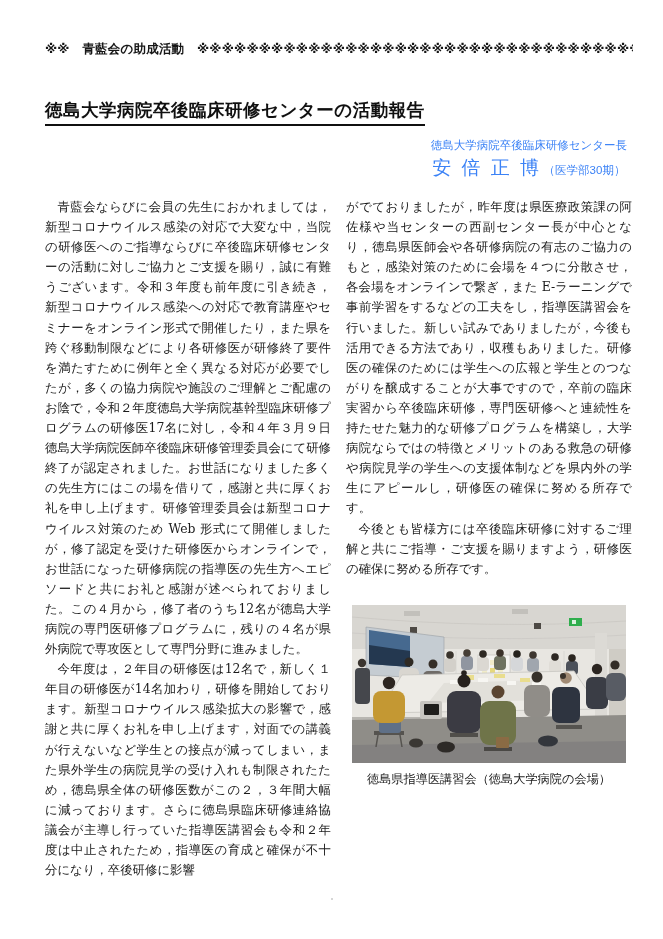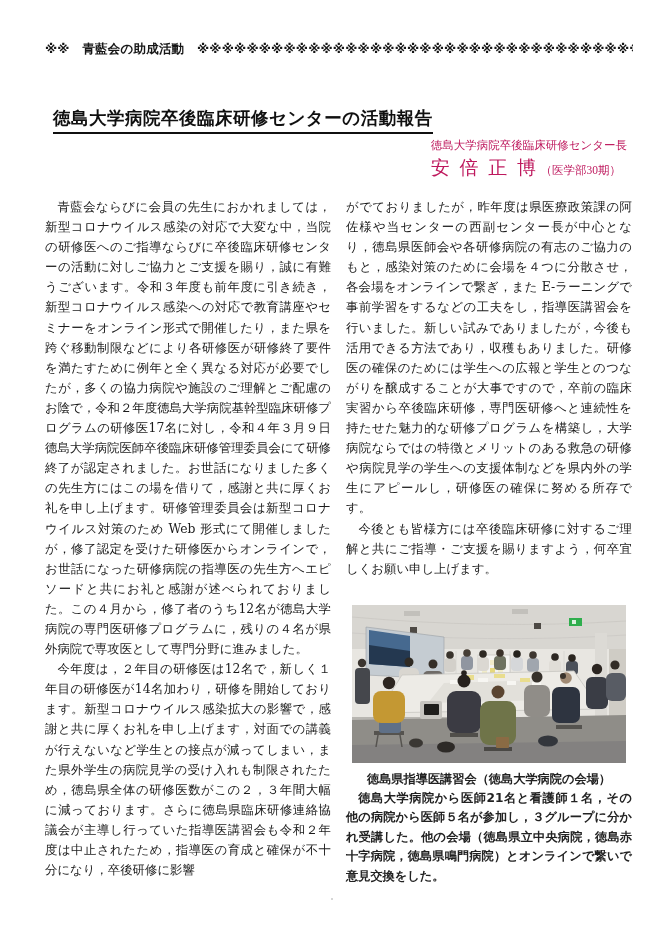--- a/index.html
+++ b/index.html
@@ -6,45 +6,45 @@
   .page{position:relative;width:663px;height:939px;background:#ffffff;overflow:hidden;color:#1e1e1e;}
 
   .header-line{
     position:absolute;left:45px;top:41px;width:588px;
     font-family:"DejaVu Sans","Liberation Sans",sans-serif;
     font-weight:bold;font-size:12.5px;letter-spacing:0.2px;color:#161616;
     white-space:nowrap;overflow:hidden;
   }
 
   .title{
-    position:absolute;left:45px;top:100px;margin:8px;display:inline-block;
+    position:absolute;left:45px;top:100px;margin:0;display:inline-block;
     font-family:"DejaVu Sans","Liberation Sans",sans-serif;
     font-weight:bold;font-size:17.5px;line-height:1.2;letter-spacing:0.5px;color:#101010;
     border-bottom:2px solid #101010;padding-bottom:3px;
   }
 
   .author{
-    position:absolute;right:36px;top:137px;text-align:left;
-    font-family:Liberation Serif, serif;color:#be185d;
+    position:absolute;right:36px;top:137px;text-align:center;
+    font-family:Liberation Sans, sans-serif;color:#3b82f6;
   }
   .author .affil{font-size:11.5px;line-height:1.4;}
   .author .name-line{margin-top:3px;line-height:1.3;}
   .author .name{font-size:19px;letter-spacing:2.5px;}
   .author .note{font-size:11.5px;margin-left:2px;}
 
   .columns{position:absolute;left:45px;top:197px;width:588px;display:flex;gap:15px;}
   .col{
     width:286px;
     font-family:"DejaVu Serif","Liberation Serif",serif;
     font-size:12.4px;line-height:20.1px;text-align:justify;color:#1b1b1b;
   }
   .col p{margin:0;}
   p.indent{text-indent:1em;}
 
-  figure.photo{margin:26px auto 8px auto;width:286px;font-weight:bold;}
+  figure.photo{margin:26px auto 8px auto;width:286px;}
   figure.photo svg{display:block;margin:0 auto;background:#d8d6d1;}
   figcaption{
     margin-top:6px;text-align:center;color:#222;
     font-family:"DejaVu Sans","Liberation Sans",sans-serif;font-size:12.2px;
   }
   .photo-desc{
     margin:3px 0 0 0;color:#222;text-indent:1em;
     font-family:"DejaVu Sans","Liberation Sans",sans-serif;
     font-size:12.2px;line-height:19.5px;text-align:justify;
   }
@@ -68,21 +68,21 @@
 
   <div class="columns">
 
     <div class="col">
       <p class="indent">青藍会ならびに会員の先生におかれましては，新型コロナウイルス感染の対応で大変な中，当院の研修医へのご指導ならびに卒後臨床研修センターの活動に対しご協力とご支援を賜り，誠に有難うございます。令和３年度も前年度に引き続き，新型コロナウイルス感染への対応で教育講座やセミナーをオンライン形式で開催したり，また県を跨ぐ移動制限などにより各研修医が研修終了要件を満たすために例年と全く異なる対応が必要でしたが，多くの協力病院や施設のご理解とご配慮のお陰で，令和２年度徳島大学病院基幹型臨床研修プログラムの研修医17名に対し，令和４年３月９日徳島大学病院医師卒後臨床研修管理委員会にて研修終了が認定されました。お世話になりました多くの先生方にはこの場を借りて，感謝と共に厚くお礼を申し上げます。研修管理委員会は新型コロナウイルス対策のため Web 形式にて開催しましたが，修了認定を受けた研修医からオンラインで，お世話になった研修病院の指導医の先生方へエピソードと共にお礼と感謝が述べられておりました。この４月から，修了者のうち12名が徳島大学病院の専門医研修プログラムに，残りの４名が県外病院で専攻医として専門分野に進みました。</p>
       <p class="indent">今年度は，２年目の研修医は12名で，新しく１年目の研修医が14名加わり，研修を開始しております。新型コロナウイルス感染拡大の影響で，感謝と共に厚くお礼を申し上げます，対面での講義が行えないなど学生との接点が減ってしまい，また県外学生の病院見学の受け入れも制限されたため，徳島県全体の研修医数がこの２，３年間大幅に減っております。さらに徳島県臨床研修連絡協議会が主導し行っていた指導医講習会も令和２年度は中止されたため，指導医の育成と確保が不十分になり，卒後研修に影響</p>
     </div>
 
     <div class="col">
       <p>がでておりましたが，昨年度は県医療政策課の阿佐様や当センターの西副センター長が中心となり，徳島県医師会や各研修病院の有志のご協力のもと，感染対策のために会場を４つに分散させ，各会場をオンラインで繋ぎ，また E-ラーニングで事前学習をするなどの工夫をし，指導医講習会を行いました。新しい試みでありましたが，今後も活用できる方法であり，収穫もありました。研修医の確保のためには学生への広報と学生とのつながりを醸成することが大事ですので，卒前の臨床実習から卒後臨床研修，専門医研修へと連続性を持たせた魅力的な研修プログラムを構築し，大学病院ならではの特徴とメリットのある救急の研修や病院見学の学生への支援体制などを県内外の学生にアピールし，研修医の確保に努める所存です。</p>
-      <p class="indent">今後とも皆様方には卒後臨床研修に対するご理解と共にご指導・ご支援を賜りますよう，何卒宜しくお願い申し上げます。</p>
+      <p class="indent">今後とも皆様方には卒後臨床研修に対するご理解と共にご指導・ご支援を賜りますよう，研修医の確保に努める所存です。</p>
 
       <figure class="photo">
         <svg viewBox="0 0 274 158" width="274" height="158" role="img">
 
           <rect x="0" y="0" width="274" height="46" fill="#d8d6d1"></rect>
           <path d="M0 12 C90 20 180 22 274 16" stroke="#cac8c3" stroke-width="0.8" fill="none"></path>
           <path d="M0 28 C90 34 180 36 274 30" stroke="#ccc9c5" stroke-width="0.8" fill="none"></path>
           <rect x="52" y="6" width="16" height="5" fill="#c2c0bb"></rect>
           <rect x="160" y="4" width="16" height="5" fill="#c2c0bb"></rect>
           <rect x="58" y="22" width="7" height="6" fill="#4d4944"></rect>
@@ -186,21 +186,20 @@
             <rect x="254" y="68" width="20" height="28" rx="6" fill="#585c64"></rect>
             <circle cx="263" cy="60" r="4.6" fill="#332d27"></circle>
           </g>
 
           <ellipse cx="94" cy="142" rx="9" ry="5.5" fill="#2d2a27"></ellipse>
           <rect x="144" y="132" width="13" height="11" rx="1" fill="#8a6b44"></rect>
           <ellipse cx="196" cy="136" rx="10" ry="5.5" fill="#33363c"></ellipse>
           <ellipse cx="64" cy="138" rx="7" ry="4.5" fill="#3a3733"></ellipse>
         </svg>
         <figcaption>徳島県指導医講習会（徳島大学病院の会場）</figcaption>
-        <p class="photo-desc">徳島大学病院から医師21名と看護師１名，その他の病院から医師５名が参加し，３グループに分かれ受講した。他の会場（徳島県立中央病院，徳島赤十字病院，徳島県鳴門病院）とオンラインで繋いで意見交換をした。</p>
       </figure>
     </div>
 
   </div>
 
   <div class="page-dot"></div>
 
 </div>
 
 </body></html>

